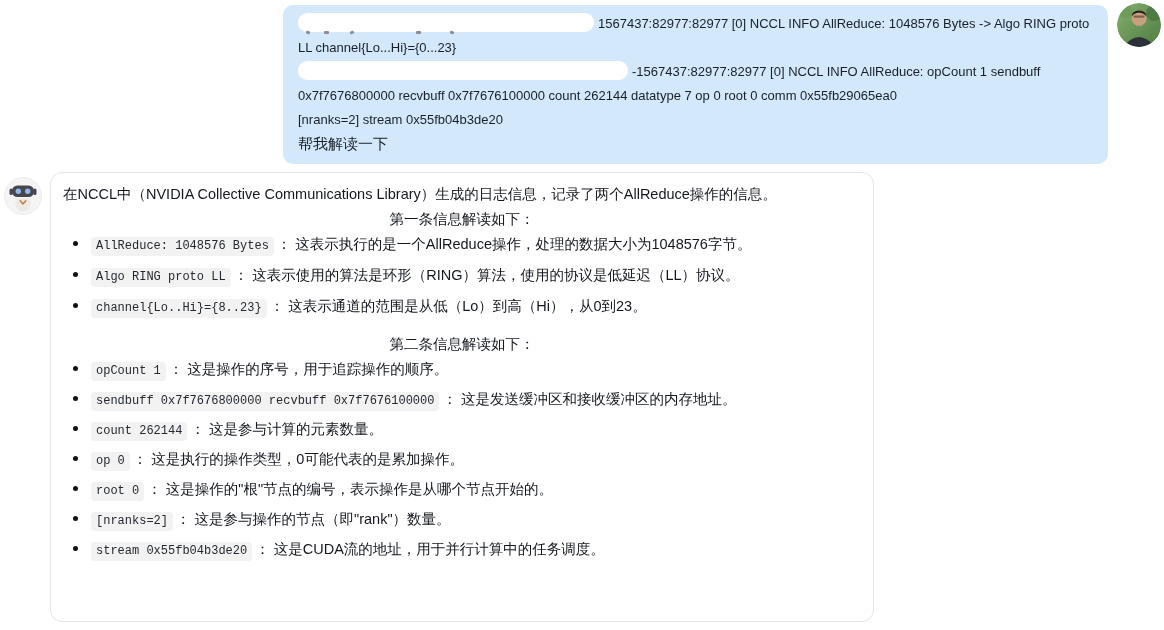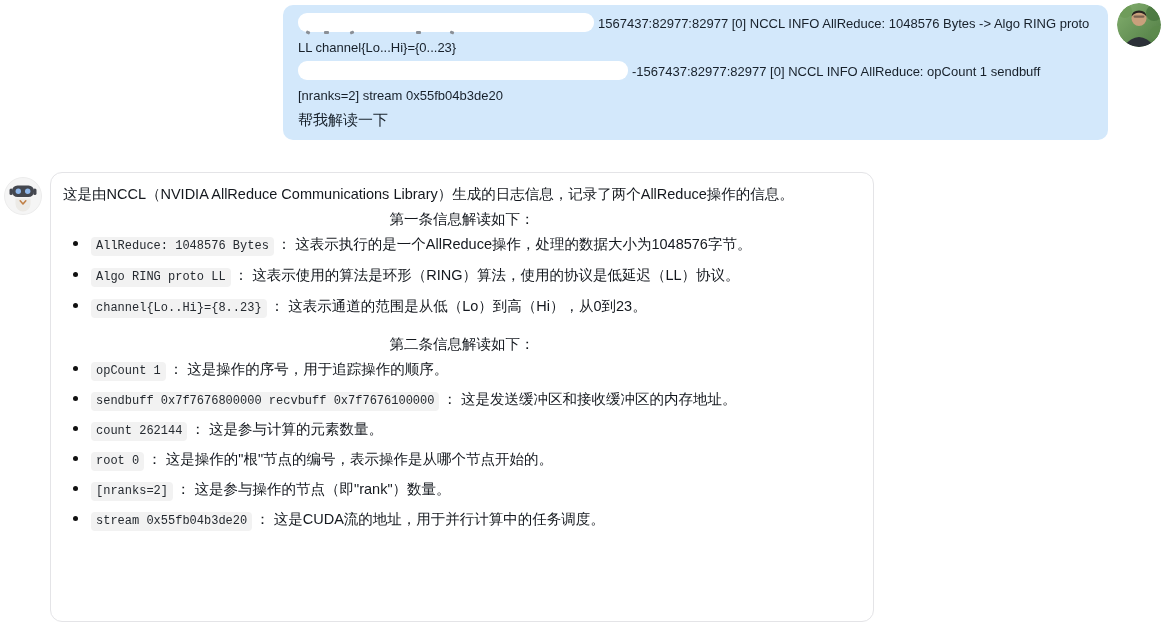--- a/index.html
+++ b/index.html
@@ -59,20 +59,21 @@
   }
   .desc { color:#14181e; }
 </style>
 </head>
 <body>
 
 <div class="user-bubble">
   <div class="log-line"><span class="redaction r1"><span class="remnant a"></span><span class="remnant b"></span><span class="remnant c"></span><span class="remnant d"></span><span class="remnant e"></span></span><span>1567437:82977:82977 [0] NCCL INFO AllReduce: 1048576 Bytes -&gt; Algo RING proto</span></div>
   <div class="log-line"><span>LL channel{Lo...Hi}={0...23}</span></div>
   <div class="log-line"><span class="redaction r2"></span><span>-1567437:82977:82977 [0] NCCL INFO AllReduce: opCount 1 sendbuff</span></div>
+  <div class="log-line"><span>0x7f7676800000 recvbuff 0x7f7676100000 count 262144 datatype 7 op 0 root 0 comm 0x55fb29065ea0</span></div>
   <div class="log-line"><span>[nranks=2] stream 0x55fb04b3de20</span></div>
   <div class="log-line question-line"><span>帮我解读一下</span></div>
 </div>
 
 <div class="user-avatar">
   <svg width="44" height="44" viewBox="0 0 44 44">
     <defs>
       <clipPath id="avclip">
           <circle cx="22" cy="22" r="22"></circle>
         </clipPath>
@@ -101,31 +102,32 @@
     <rect x="29.3" y="11.5" width="3.2" height="6.5" rx="1.6" fill="#44474f"></rect>
     <rect x="8" y="8.5" width="22" height="11.5" rx="5.5" fill="#44474f"></rect>
     <circle cx="14.3" cy="14.2" r="2.7" fill="#8fb7ea"></circle>
     <circle cx="23.7" cy="14.2" r="2.7" fill="#8fb7ea"></circle>
     <path d="M11.5 21.5 h15 v5.5 a7.5 7.5 0 0 1 -15 0 z" fill="#eceae6"></path>
     <path d="M16.2 23.8 l2.8 3.2 2.8 -3.2" stroke="#c08048" stroke-width="1.6" fill="none" stroke-linecap="round" stroke-linejoin="round"></path>
   </svg>
 </div>
 
 <div class="assistant-card">
-  <p class="intro">这是由NCCL（NVIDIA AllReduce Communications Library）生成的日志信息，记录了两个AllReduce操作的信息。</p>
+  <p class="intro">在NCCL中（NVIDIA Collective Communications Library）生成的日志信息，记录了两个AllReduce操作的信息。</p>
 
   <p class="section-heading">第一条信息解读如下：</p>
   <ul class="explain-list">
     <li><span class="inline-code">AllReduce: 1048576 Bytes</span><span class="desc">： 这表示执行的是一个AllReduce操作，处理的数据大小为1048576字节。</span></li>
     <li><span class="inline-code">Algo RING proto LL</span><span class="desc">： 这表示使用的算法是环形（RING）算法，使用的协议是低延迟（LL）协议。</span></li>
     <li><span class="inline-code">channel{Lo..Hi}={8..23}</span><span class="desc">： 这表示通道的范围是从低（Lo）到高（Hi），从0到23。</span></li>
   </ul>
 
   <p class="section-heading">第二条信息解读如下：</p>
   <ul class="explain-list second">
     <li><span class="inline-code">opCount 1</span><span class="desc">： 这是操作的序号，用于追踪操作的顺序。</span></li>
     <li><span class="inline-code">sendbuff 0x7f7676800000 recvbuff 0x7f7676100000</span><span class="desc">： 这是发送缓冲区和接收缓冲区的内存地址。</span></li>
     <li><span class="inline-code">count 262144</span><span class="desc">： 这是参与计算的元素数量。</span></li>
+    <li><span class="inline-code">op 0</span><span class="desc">： 这是执行的操作类型，0可能代表的是累加操作。</span></li>
     <li><span class="inline-code">root 0</span><span class="desc">： 这是操作的"根"节点的编号，表示操作是从哪个节点开始的。</span></li>
     <li><span class="inline-code">[nranks=2]</span><span class="desc">： 这是参与操作的节点（即"rank"）数量。</span></li>
     <li><span class="inline-code">stream 0x55fb04b3de20</span><span class="desc">： 这是CUDA流的地址，用于并行计算中的任务调度。</span></li>
   </ul>
 </div>
 
 </body></html>

